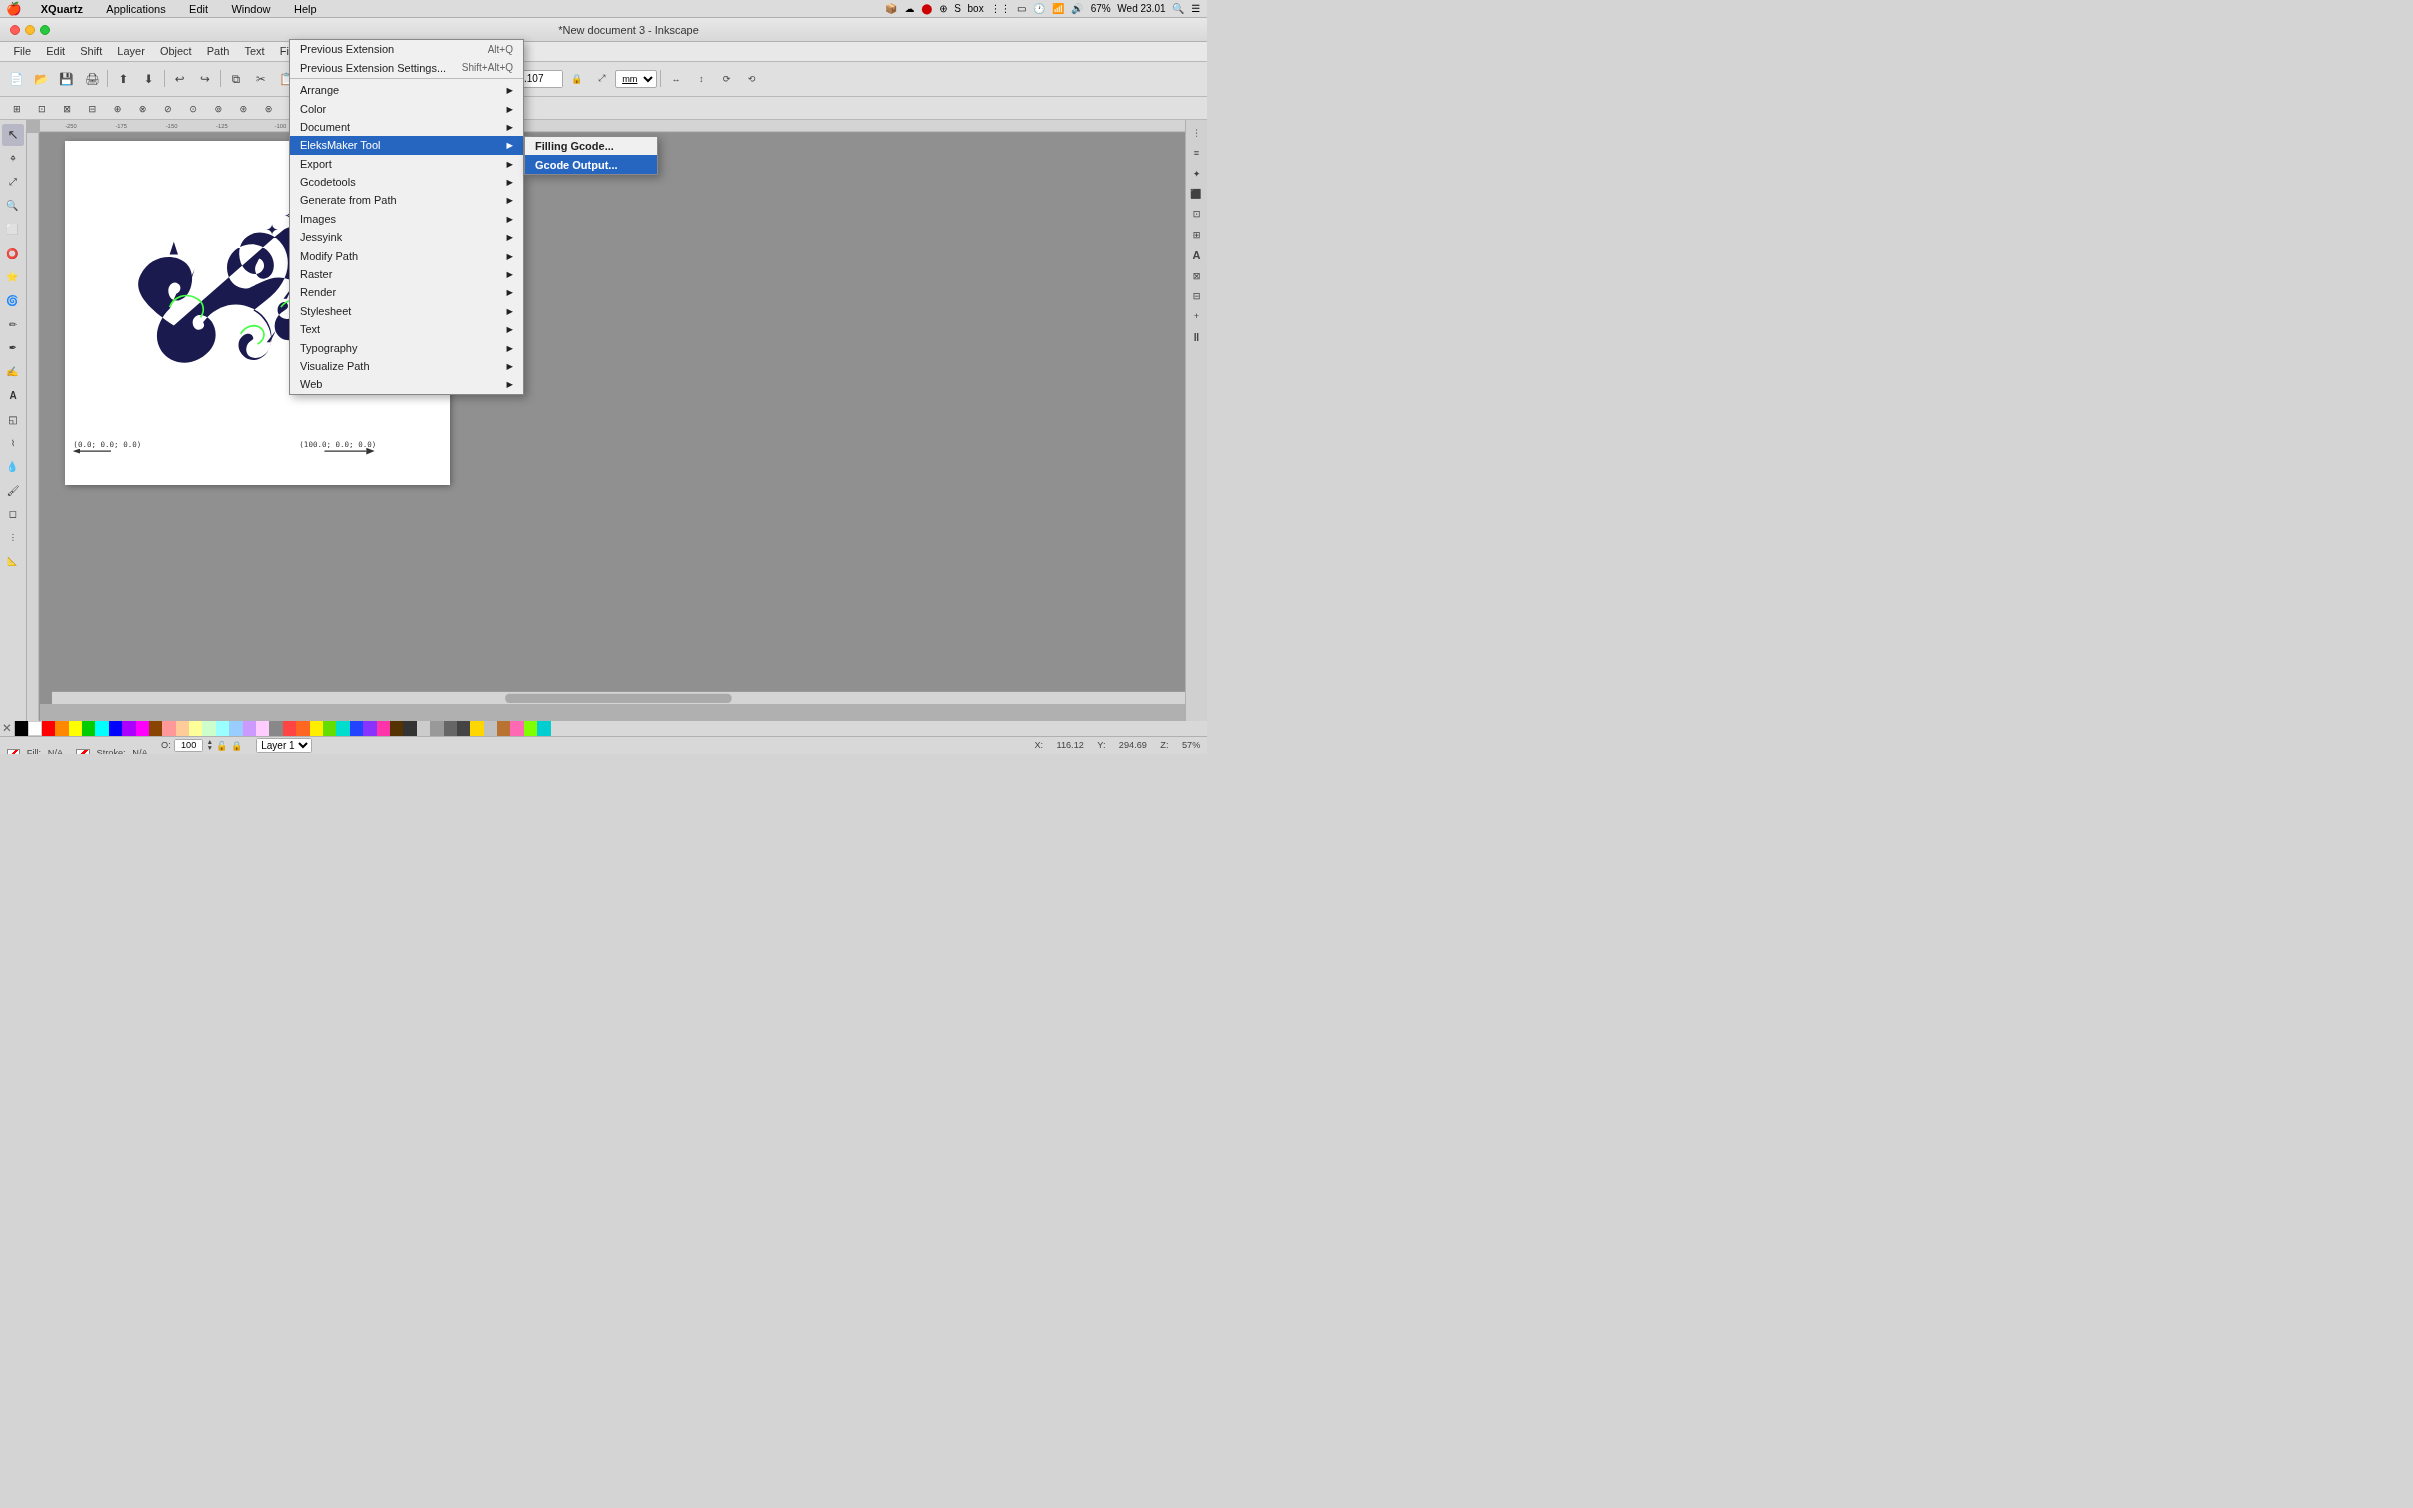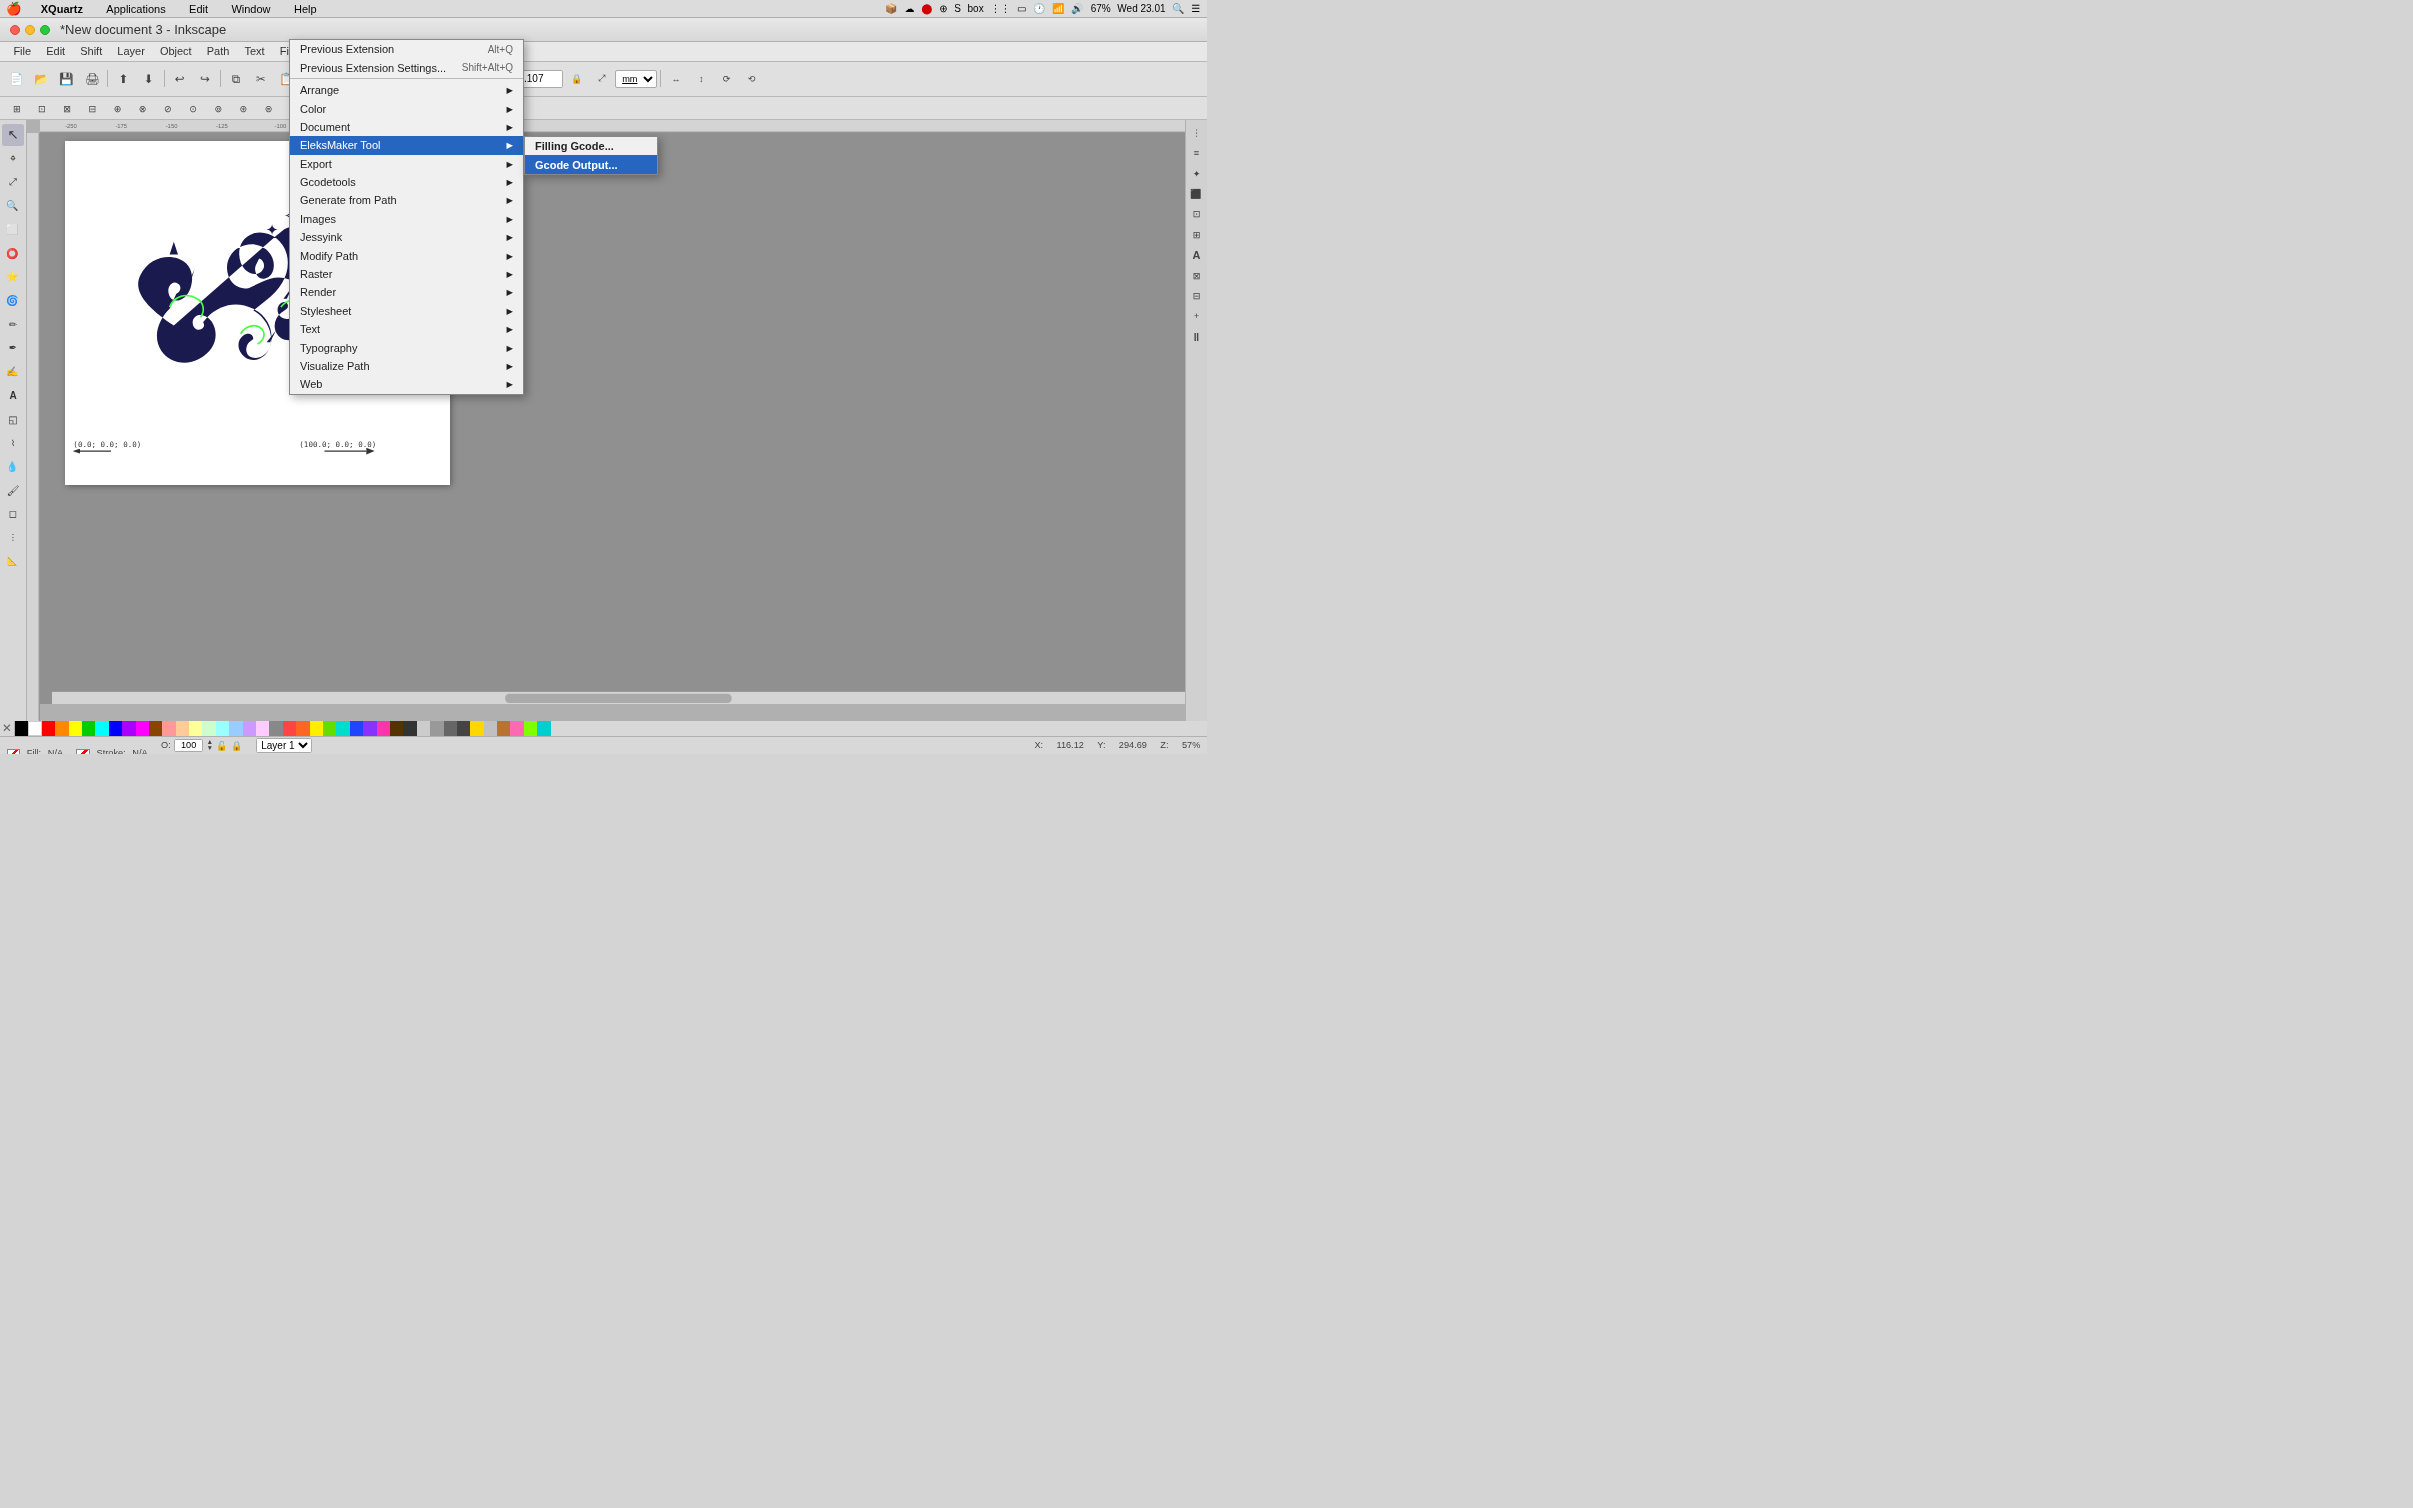--- a/index.html
+++ b/index.html
@@ -67,22 +67,22 @@
       width: 10px;
       height: 10px;
       border-radius: 50%;
       cursor: pointer;
     }
     .tl-red { background: #ff5f57; border: 0.8px solid #e0443e; }
     .tl-yellow { background: #febc2e; border: 0.8px solid #d4a017; }
     .tl-green { background: #28c840; border: 0.8px solid #1aab29; }
     .titlebar-title {
       flex: 1;
-      text-align: left;
-      font-size: 13px;
+      text-align: center;
+      font-size: 11px;
       font-weight: 500;
       color: #333;
     }
 
     
     #app-menubar {
       height: 20px;
       background: #e8e8e8;
       display: flex;
       align-items: center;

